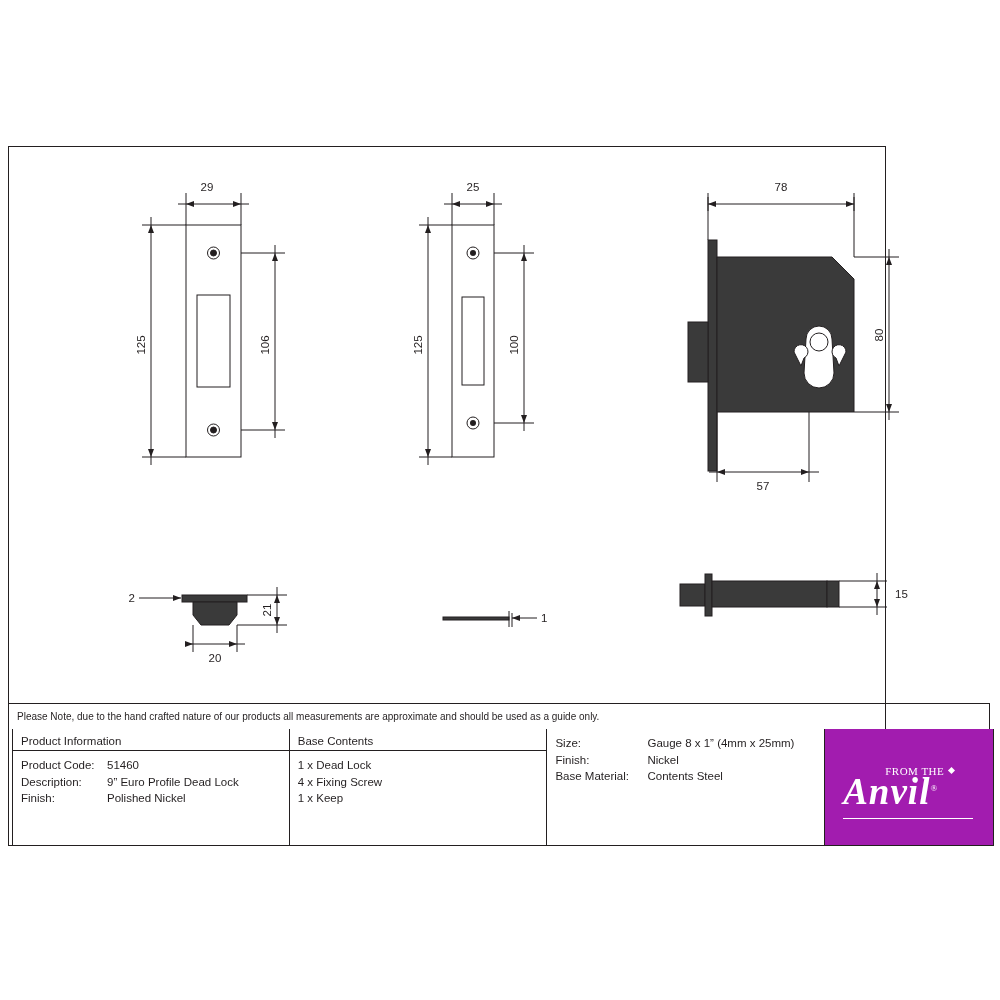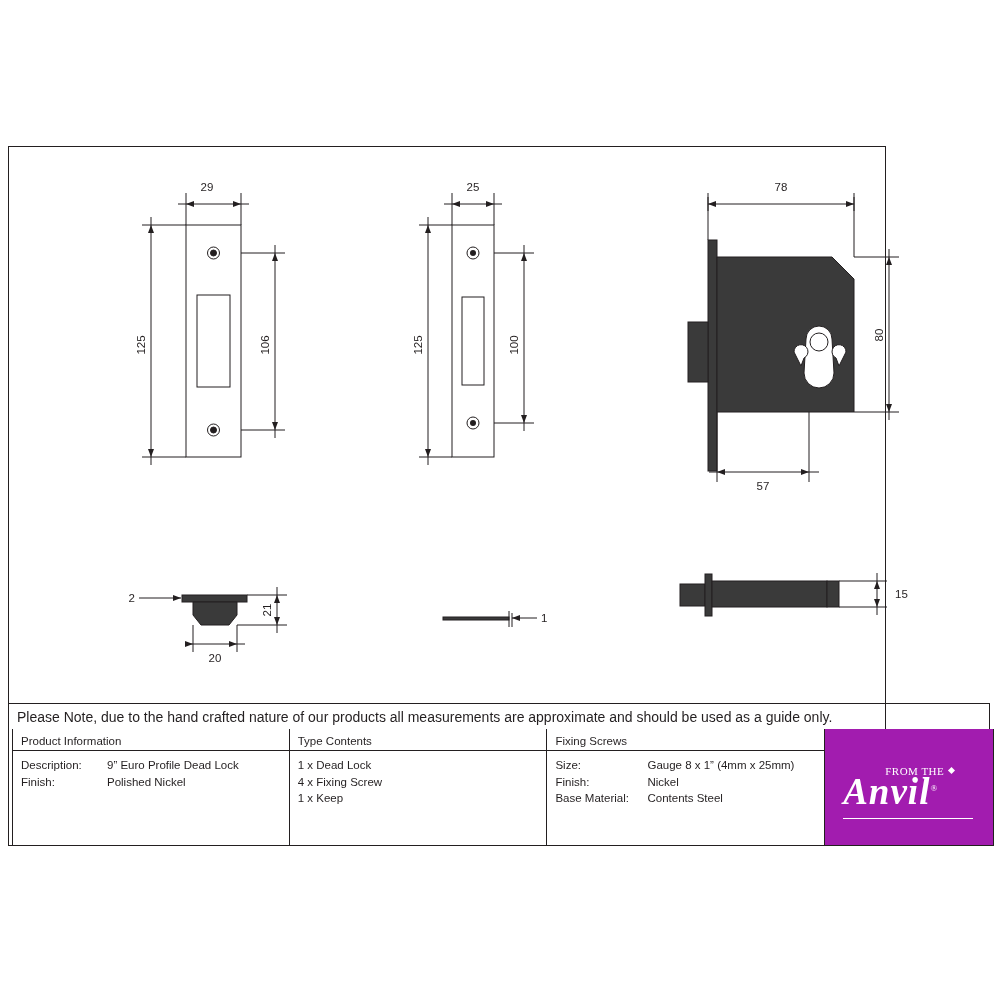--- a/index.html
+++ b/index.html
@@ -35,21 +35,21 @@
     top: 703px;
     width: 982px;
     height: 26px;
     border-left: 1px solid #231f20;
     border-right: 1px solid #231f20;
     border-top: 1px solid #231f20;
     box-sizing: border-box;
     display: flex;
     align-items: center;
     padding-left: 8px;
-    font-size: 14px;
+    font-size: 10px;
   }
   
   .info-table {
     position: absolute;
     left: 12px;
     top: 729px;
     width: 982px;
     height: 117px;
     border: 1px solid #231f20;
     border-top: none;
@@ -301,41 +301,44 @@
   <div class="note-row">
     <span>Please Note, due to the hand crafted nature of our products all measurements are approximate and should be used as a guide only.</span>
   </div>
 
   <div class="info-table">
 
     <div class="col col-a">
       <div class="col-head">Product Information</div>
       <div class="col-body">
         <div class="kv">
+          <span class="k">Product Code:</span>
+          <span class="v">51460</span>
+        </div>
+        <div class="kv">
           <span class="k">Description:</span>
           <span class="v">9” Euro Profile Dead Lock</span>
         </div>
         <div class="kv">
           <span class="k">Finish:</span>
           <span class="v">Polished Nickel</span>
         </div>
       </div>
     </div>
 
     <div class="col col-b">
-      <div class="col-head">Type Contents</div>
+      <div class="col-head">Base Contents</div>
       <div class="col-body">
         <div class="plain-line">1 x Dead Lock</div>
         <div class="plain-line">4 x Fixing Screw</div>
         <div class="plain-line">1 x Keep</div>
       </div>
     </div>
 
     <div class="col col-c">
-      <div class="col-head">Fixing Screws</div>
       <div class="col-body">
         <div class="kv">
           <span class="k">Size:</span>
           <span class="v">Gauge 8 x 1” (4mm x 25mm)</span>
         </div>
         <div class="kv">
           <span class="k">Finish:</span>
           <span class="v">Nickel</span>
         </div>
         <div class="kv">

